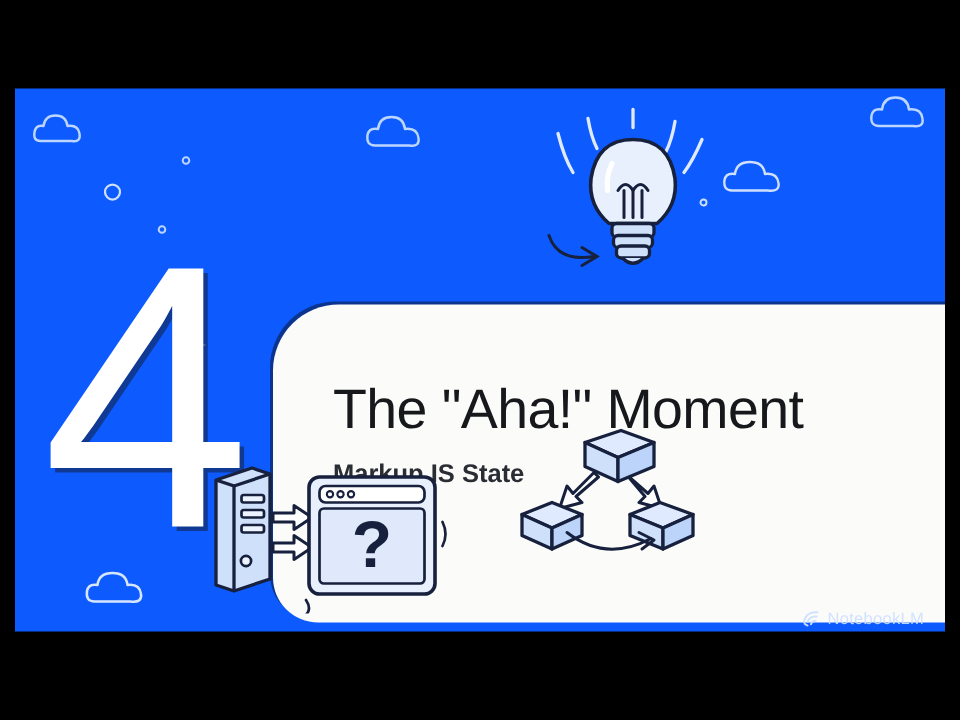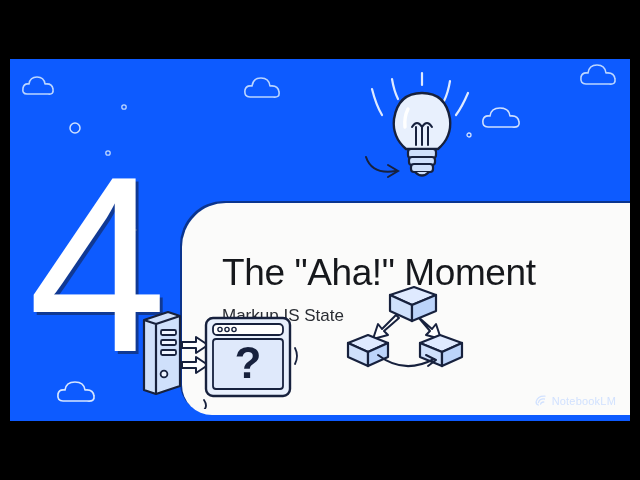--- a/index.html
+++ b/index.html
@@ -18,24 +18,24 @@
            font-family:"Liberation Sans","DejaVu Sans",sans-serif;
            text-shadow:3px 3px 0 rgba(20,30,60,.55);}
 
   
   .card{position:absolute;left:172px;top:144px;width:458px;height:212px;
         background:#FBFBFA;border-top-left-radius:44px;border-bottom-left-radius:30px;
         box-shadow:-2px -2px 0 rgba(10,20,50,.55);}
   .card-inner{position:absolute;left:40px;top:48px;right:24px;}
   .title{font-size:37px;line-height:44px;color:#16181c;font-weight:400;
          letter-spacing:-.4px;white-space:nowrap;}
-  .subtitle{margin-top:10px;font-size:17px;line-height:22px;color:#2a2d33;font-weight:400;}
-
-  
-  .brand{position:absolute;right:14px;bottom:14px;display:flex;align-items:center;gap:5px;
+  .subtitle{margin-top:10px;font-size:17px;line-height:22px;color:#2a2d33;font-weight:700;}
+
+  
+  .brand{position:absolute;right:14px;bottom:2px;display:flex;align-items:center;gap:5px;
          color:#cfe0ff;font-size:11px;letter-spacing:.2px;opacity:.92;text-align:center;}
   .brand svg{display:block;}
 
   
   .doodle{position:absolute;pointer-events:none;}
   .art{position:absolute;}
 </style>
 </head>
 <body>
 

